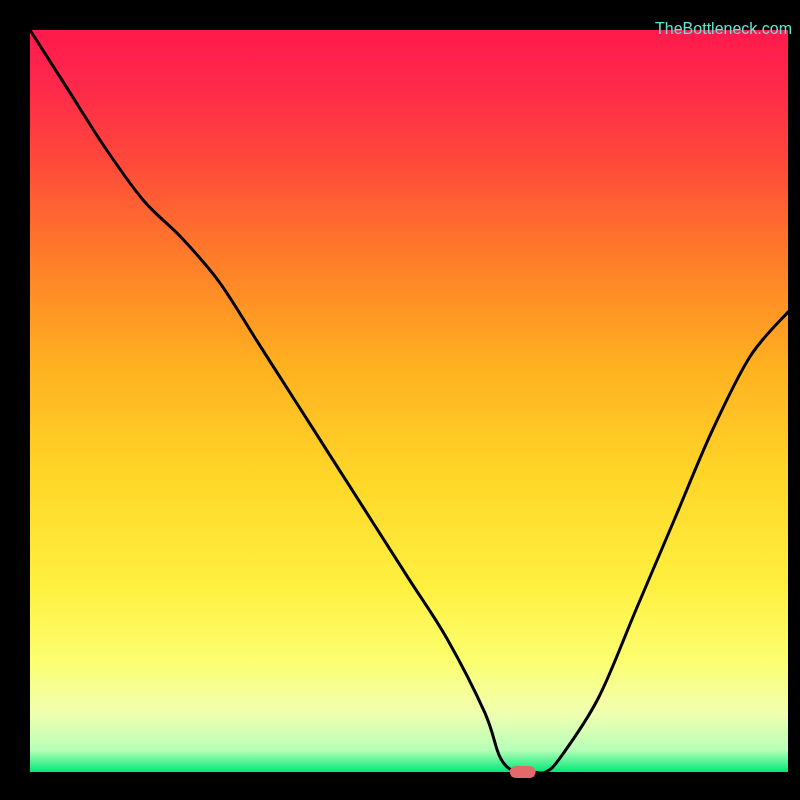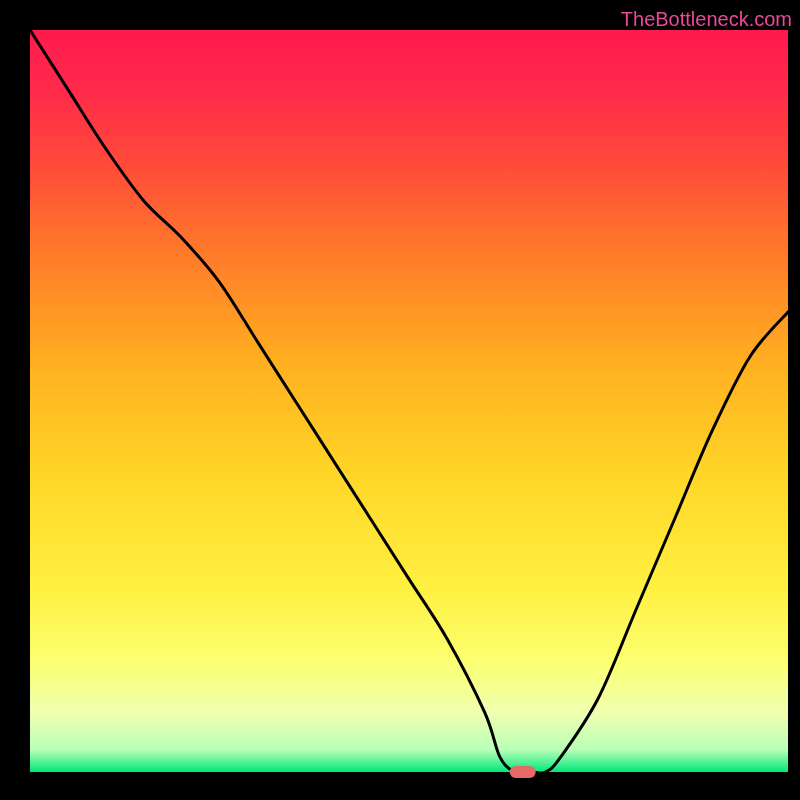--- a/index.html
+++ b/index.html
@@ -10,25 +10,25 @@
     background: #000;
     overflow: hidden;
   }
   .container {
     position: relative;
     width: 800px;
     height: 800px;
   }
   .watermark {
     position: absolute;
-    top: 8px;
+    top: 20px;
     right: 8px;
-    color: #ec4899;
+    color: #5eead4;
     font-family: Arial, Helvetica, sans-serif;
-    font-size: 20px;
+    font-size: 16px;
     font-weight: 500;
     z-index: 10;
   }
   svg {
     display: block;
   }
 </style>
 </head>
 <body>
 <div class="container">

